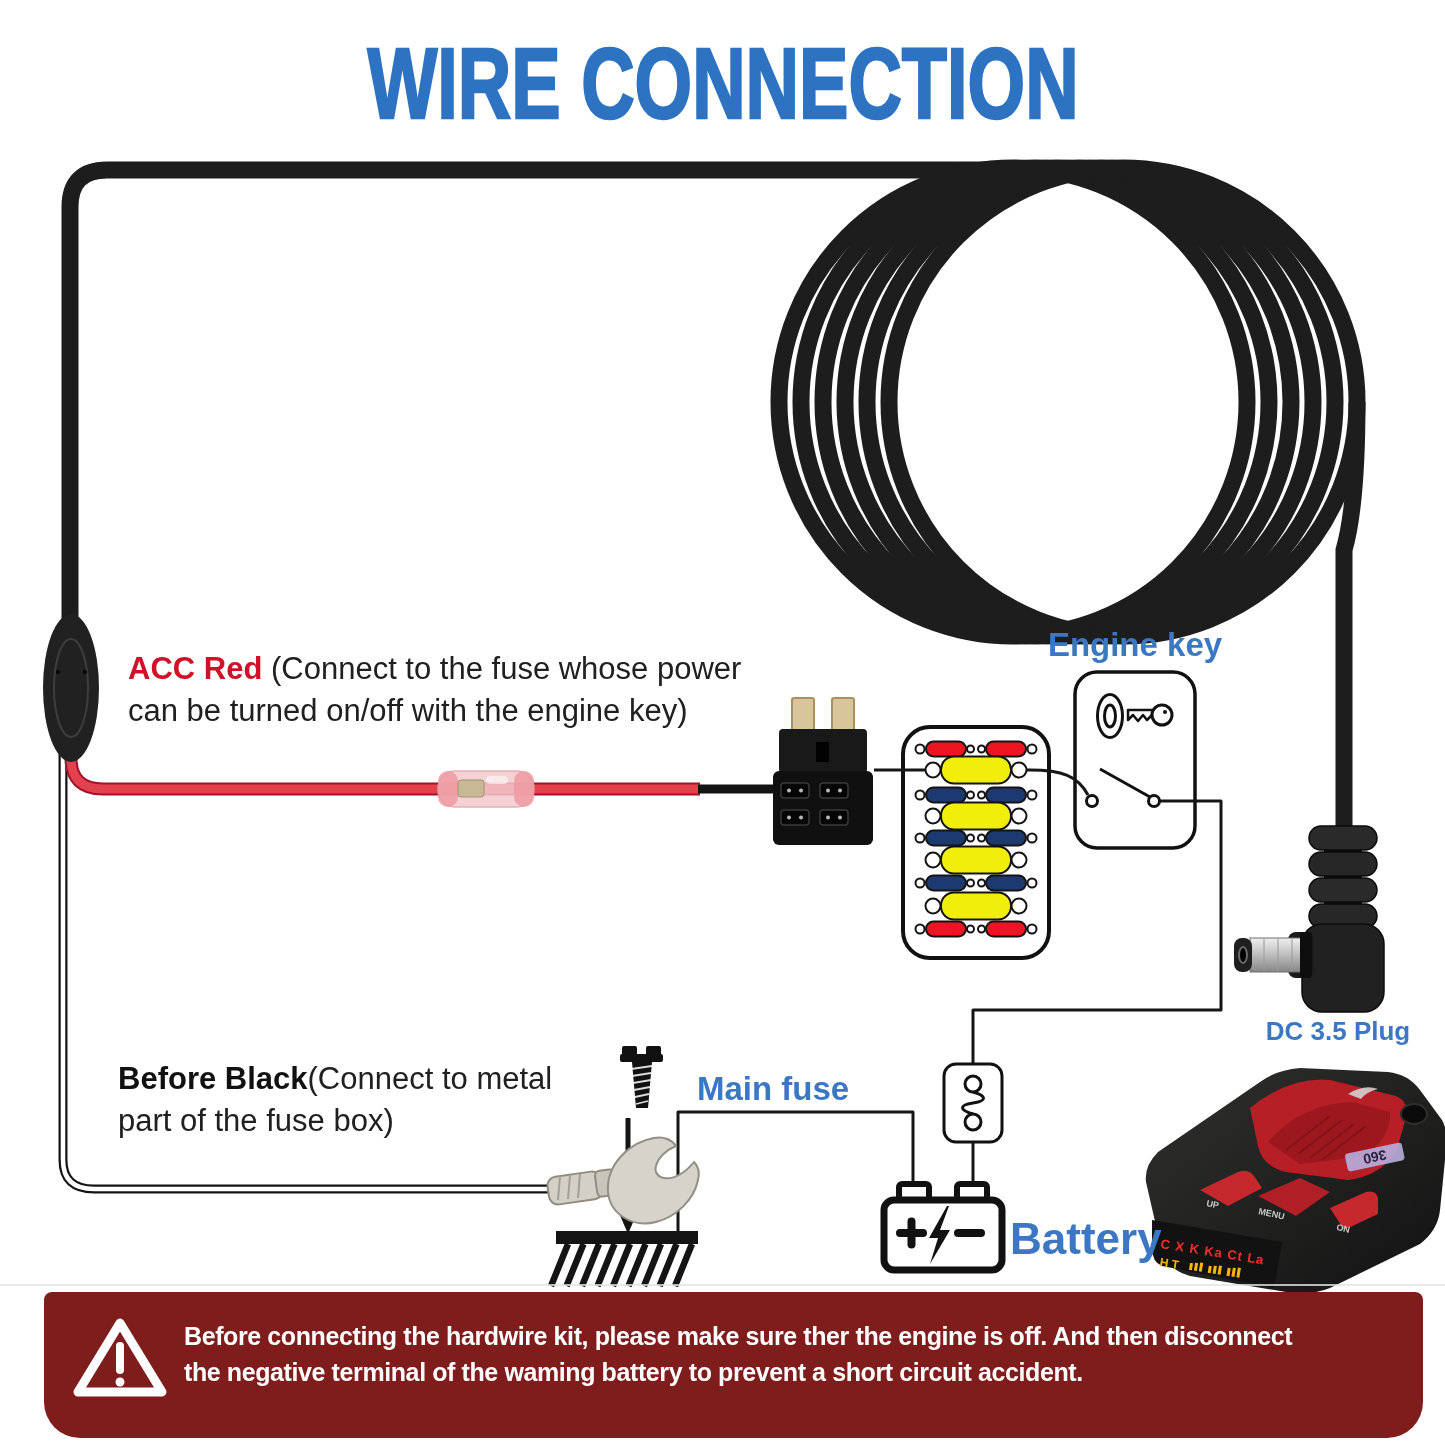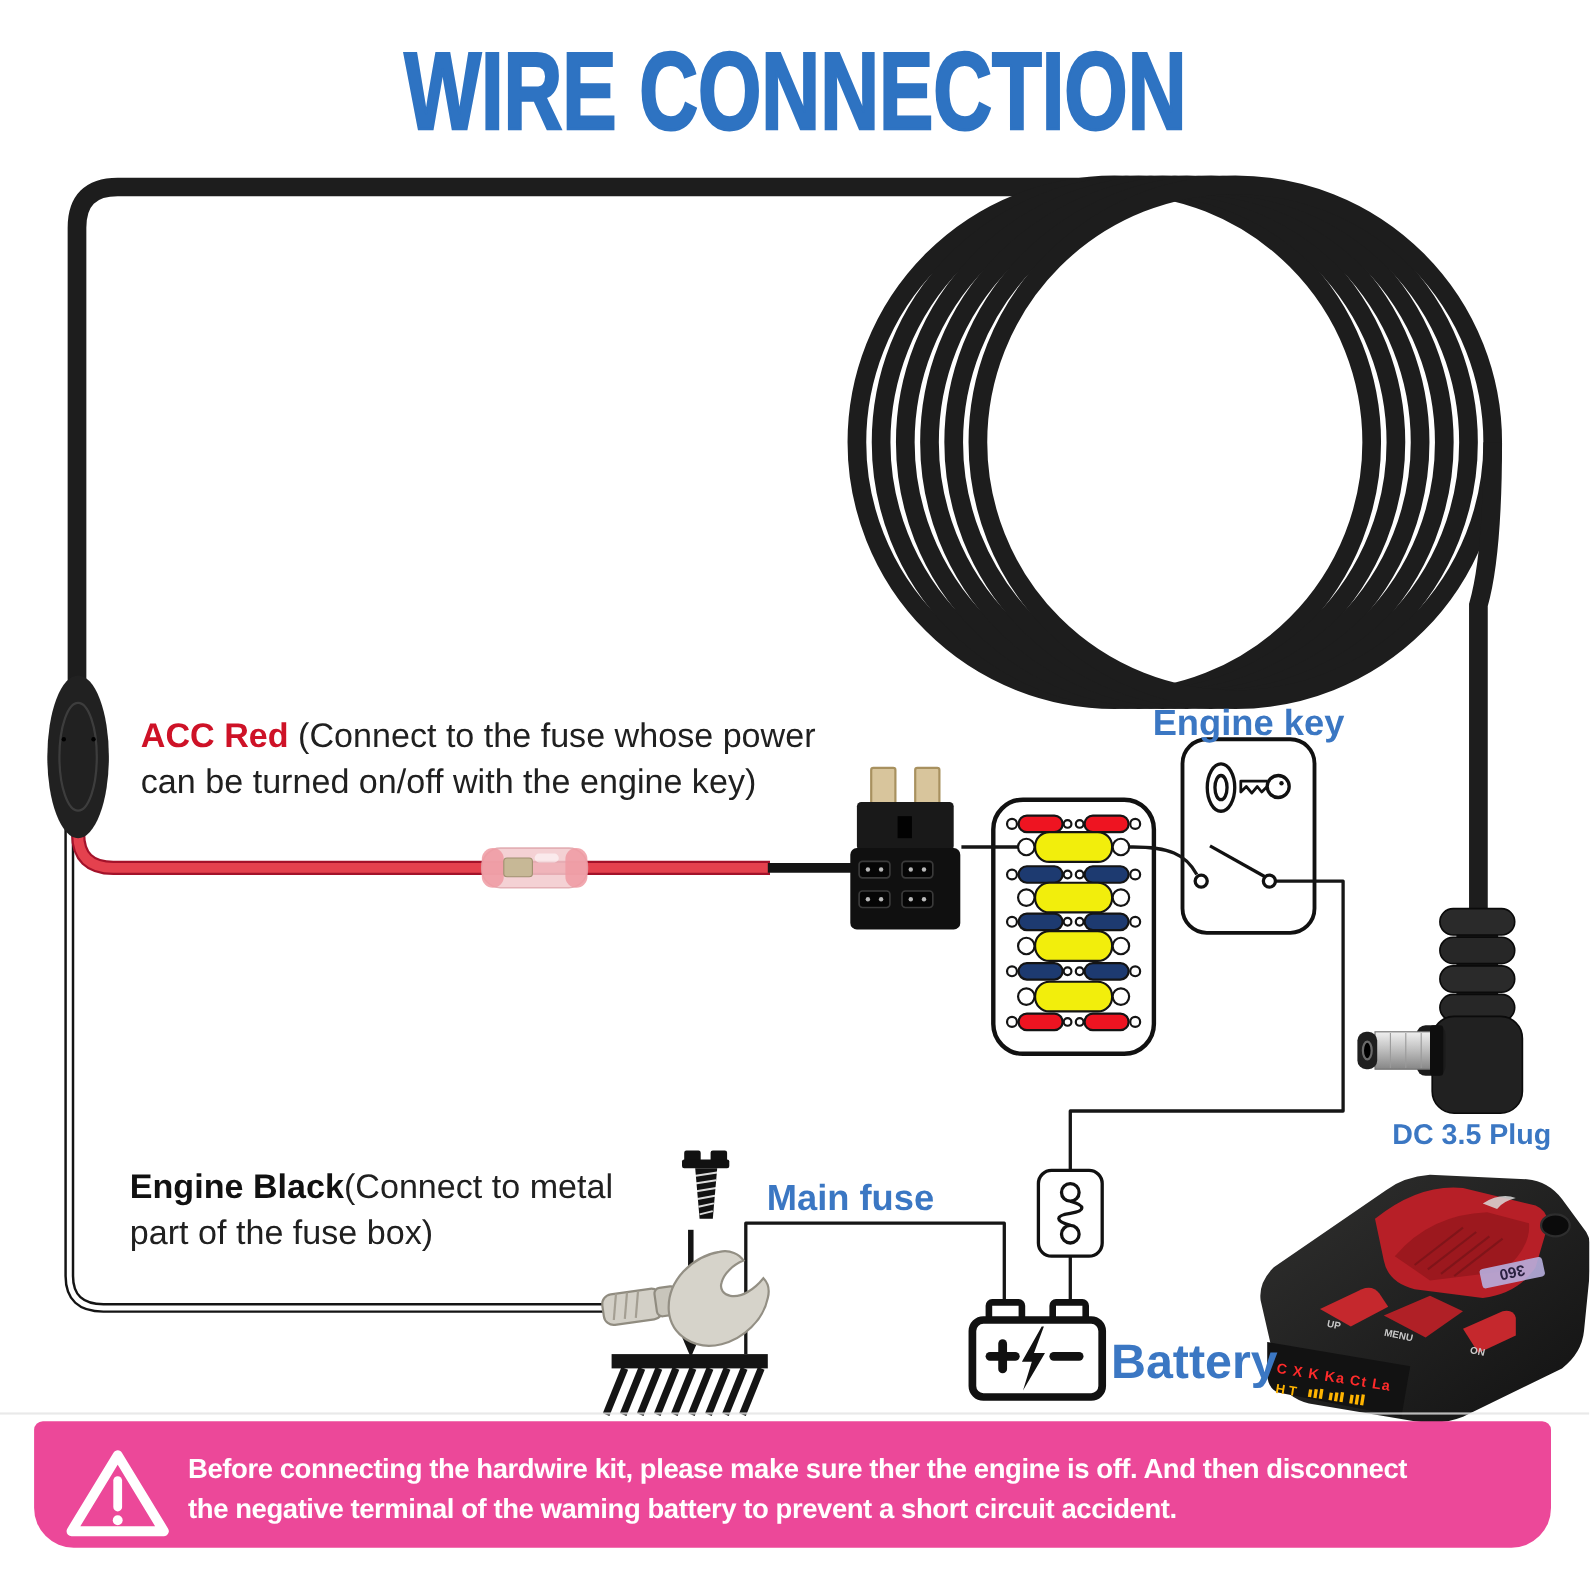--- a/index.html
+++ b/index.html
@@ -12,29 +12,29 @@
     transform-origin:center top;font-size:100px;line-height:1.1;font-weight:700;color:#2e73c2;
     -webkit-text-stroke:2.5px #2e73c2;letter-spacing:0px;white-space:nowrap;}
 
   .annotation{position:absolute;font-size:31px;line-height:42px;color:#202020;}
   .annotation .b-red{color:#ce1227;font-weight:700;}
   .annotation .b-blk{color:#111;font-weight:700;}
   #acc-note{left:128px;top:648px;width:650px;}
   #ground-note{left:118px;top:1058px;width:475px;}
 
   .blue-label{position:absolute;font-weight:700;color:#3b77c3;font-size:33px;white-space:nowrap;}
-  #engine-key-label{left:1035px;top:626px;width:200px;text-align:center;margin-top:12px;}
+  #engine-key-label{left:1035px;top:626px;width:200px;text-align:center;}
   #main-fuse-label{left:697px;top:1070px;text-align:right;}
   #battery-label{left:1010px;top:1214px;font-size:44px;}
   #dc-plug-label{left:1238px;top:1016px;width:200px;text-align:center;font-size:26px;}
 
   #hairline{position:absolute;left:0;top:1284px;width:1445px;height:2px;background:#e3e3e3;opacity:.8;}
 
-  #warning-banner{position:absolute;left:31px;top:1292px;width:1379px;height:115px;
-    background:#ec4899;border-radius:8px 8px 36px 36px;}
+  #warning-banner{position:absolute;left:44px;top:1292px;width:1379px;height:146px;
+    background:#7f1d1d;border-radius:8px 8px 36px 36px;}
   #warning-banner .tri{position:absolute;left:26px;top:22px;}
   #warning-text{position:absolute;left:140px;top:26px;color:#ffffff;font-weight:700;
     font-size:25px;line-height:36px;letter-spacing:-0.4px;white-space:nowrap;}
 </style>
 </head>
 <body>
 
 <div id="canvas">
 
   <svg id="diagram" width="1445" height="1445" viewBox="0 0 1445 1445">
@@ -349,21 +349,21 @@
     </g>
   </svg>
 
   <div class="page-title">WIRE CONNECTION</div>
 
   <div class="annotation" id="acc-note">
     <span class="b-red">ACC Red</span><span> (Connect to the fuse whose power can be turned on/off with the engine key)</span>
   </div>
 
   <div class="annotation" id="ground-note">
-    <span class="b-blk">Engine Black</span><span>(Connect to metal part of the fuse box)</span>
+    <span class="b-blk">Before Black</span><span>(Connect to metal part of the fuse box)</span>
   </div>
 
   <div class="blue-label" id="engine-key-label">Engine key</div>
   <div class="blue-label" id="main-fuse-label">Main fuse</div>
   <div class="blue-label" id="battery-label">Battery</div>
   <div class="blue-label" id="dc-plug-label">DC 3.5 Plug</div>
 
   <div id="hairline"></div>
 
   <div id="warning-banner">

